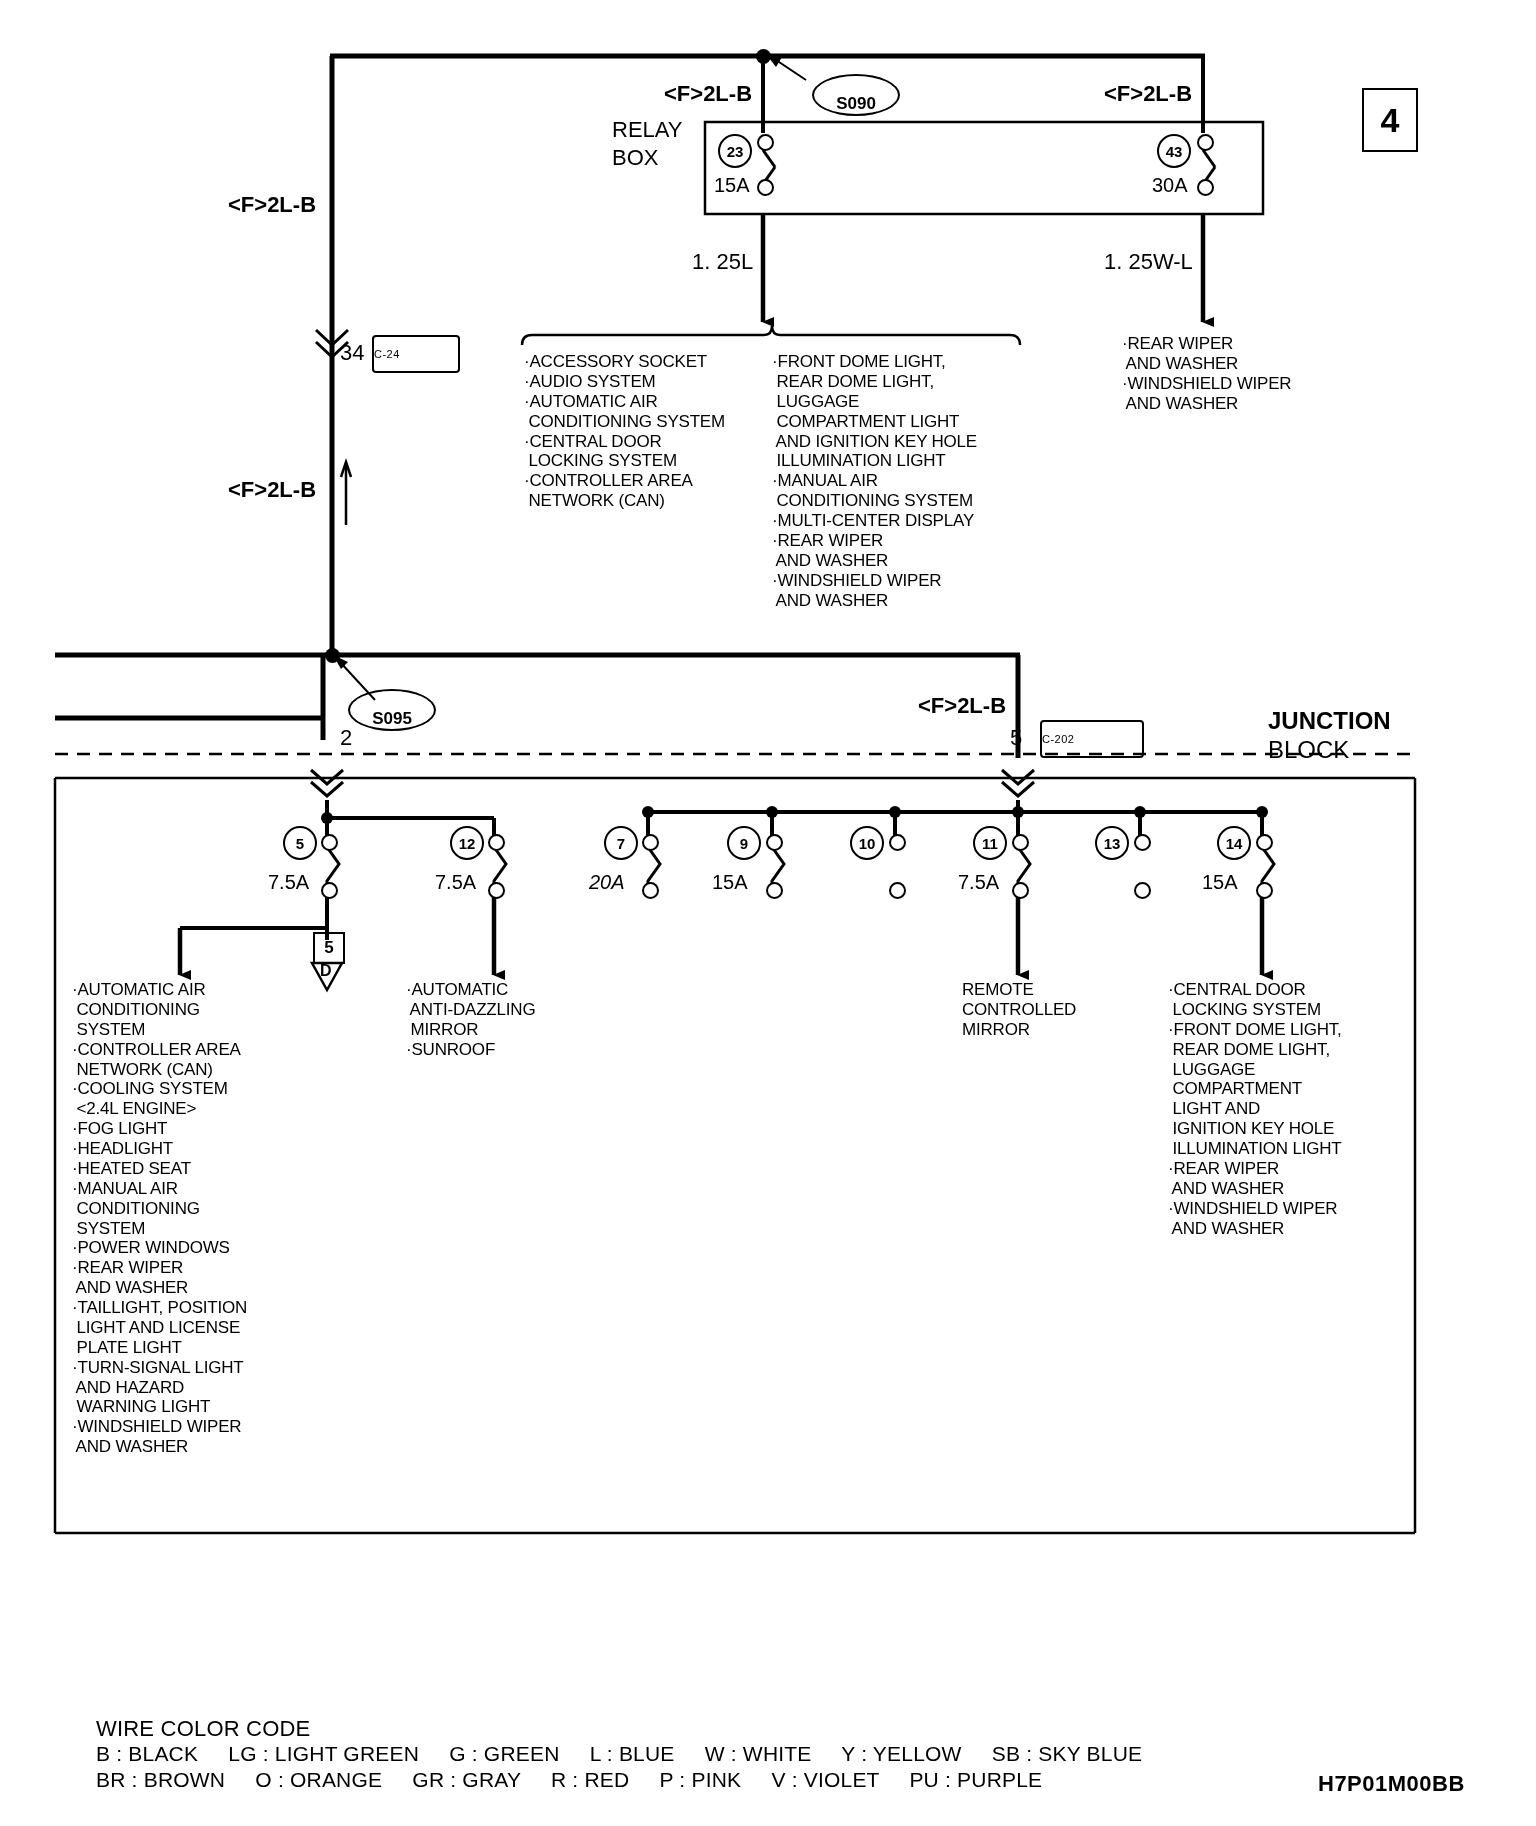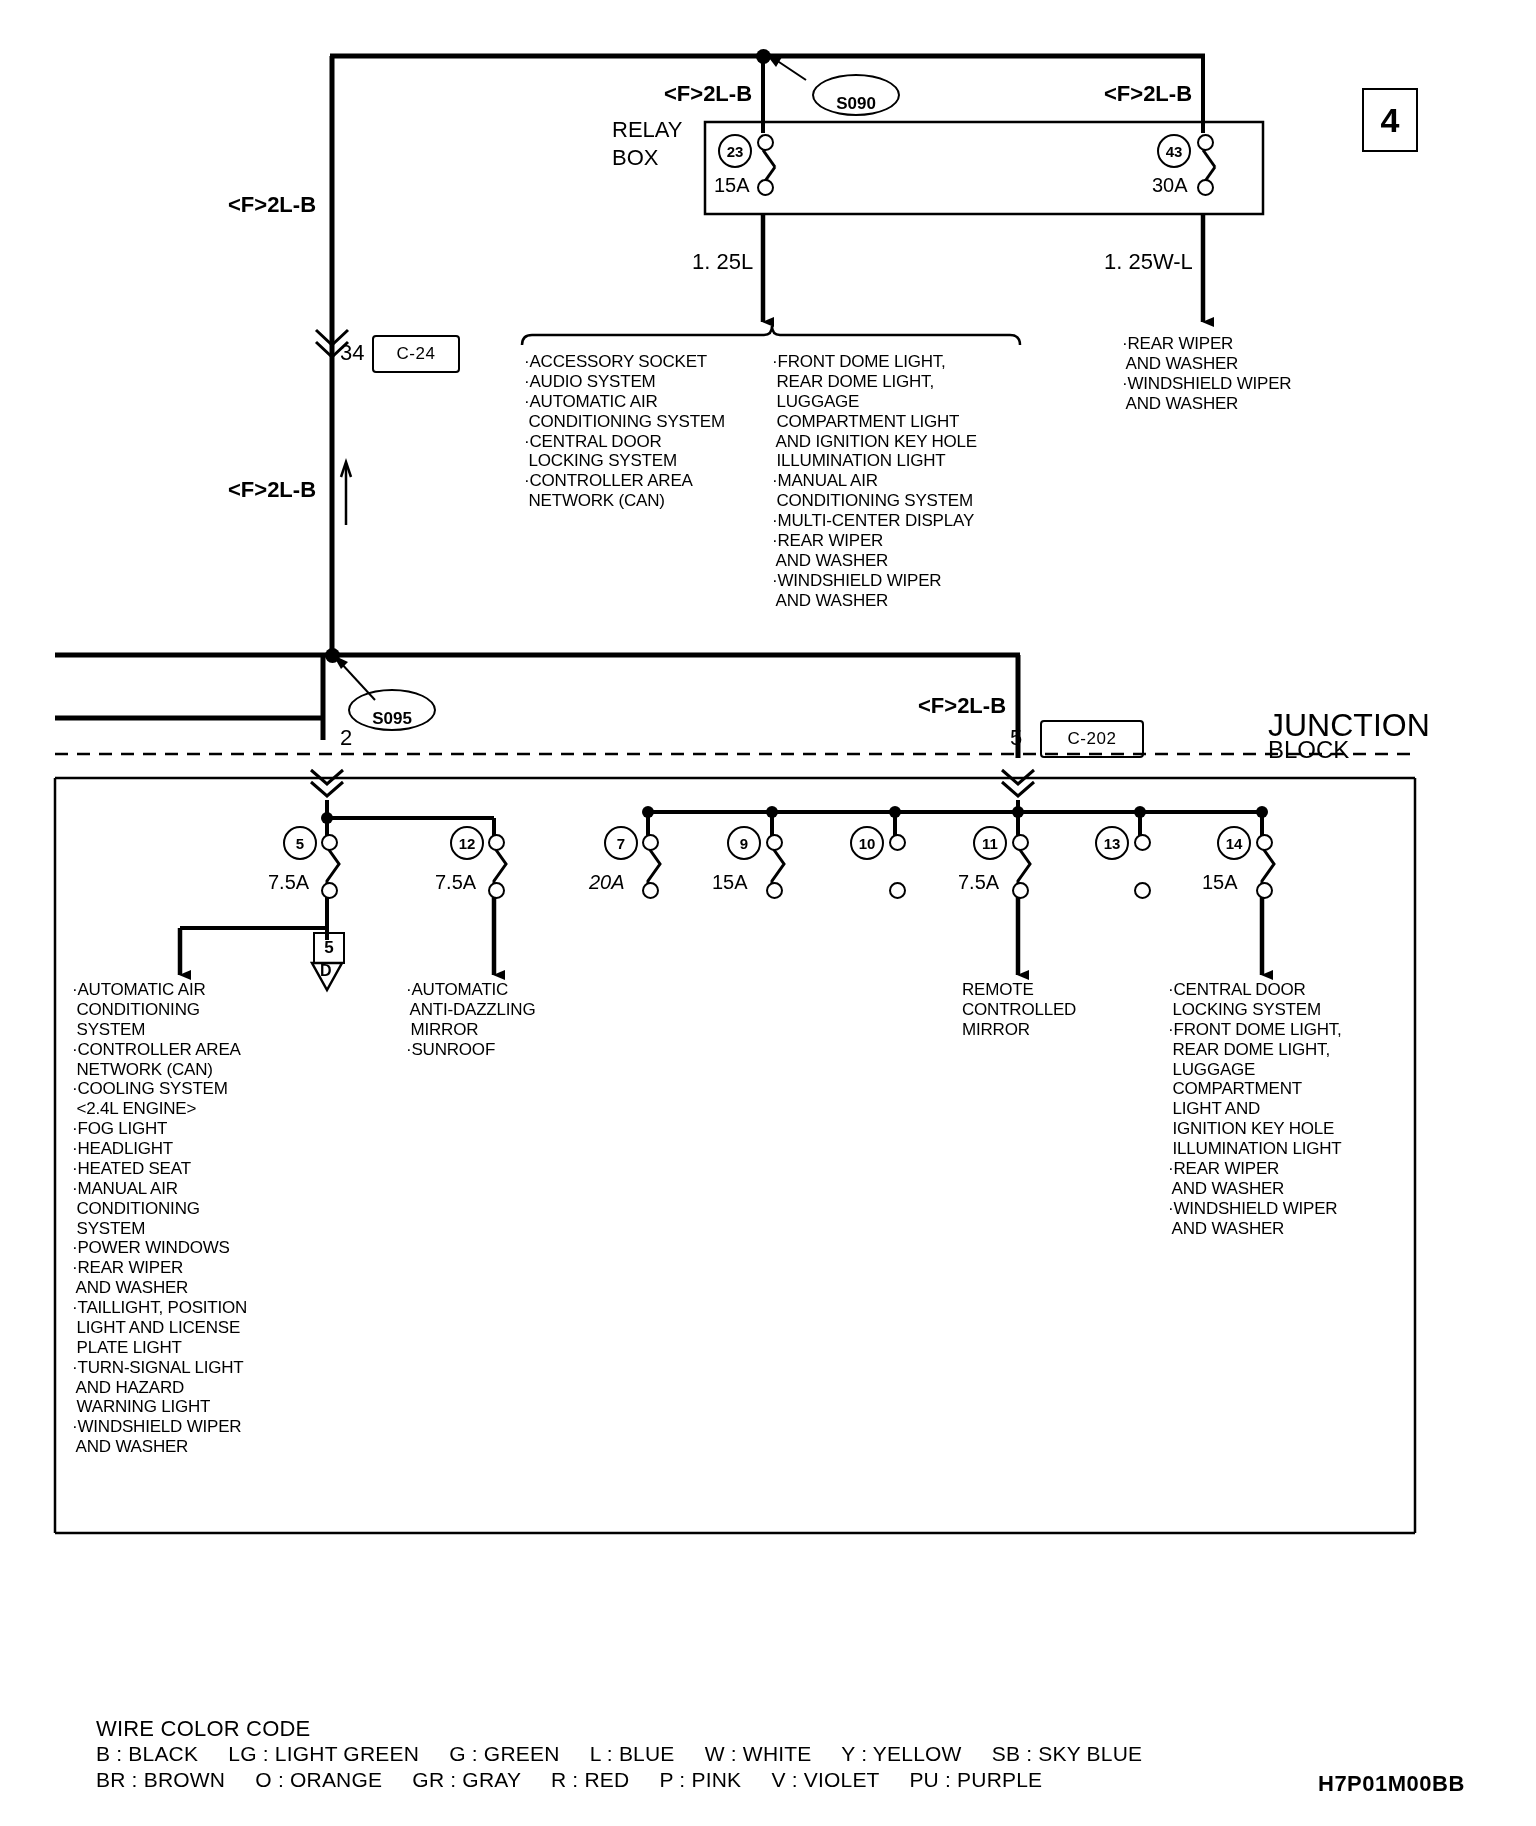--- a/index.html
+++ b/index.html
@@ -3,21 +3,21 @@
 <meta charset="utf-8">
 <style>
   html,body{margin:0;padding:0;background:#ffffff;}
   body{width:1536px;height:1826px;position:relative;font-family:"Liberation Sans",sans-serif;color:#000;}
   #sheet{position:absolute;left:0;top:0;width:1536px;height:1826px;overflow:hidden;}
   .txt{position:absolute;white-space:pre;line-height:1.08;}
   .t16{font-size:20px;}
   .t18{font-size:22px;}
   .list{position:absolute;font-size:17px;line-height:1.17;white-space:pre;letter-spacing:-0.2px;}
   .circ{position:absolute;border:2px solid #000;border-radius:50%;display:flex;align-items:center;justify-content:center;font-size:15px;font-weight:bold;}
-  .roundbox{position:absolute;border:2px solid #000;border-radius:4px;display:flex;align-items:center;justify-content:center;font-size:17px;letter-spacing:0.5px;}
+  .roundbox{position:absolute;border:2px solid #000;border-radius:4px;display:flex;align-items:center;font-size:11px;letter-spacing:0.5px;}
   .ellipse{position:absolute;border:2.5px solid #000;border-radius:50%;display:flex;align-items:flex-end;justify-content:center;font-size:17px;font-weight:bold;}
   .sqbox{position:absolute;border:2.5px solid #000;display:flex;align-items:center;justify-content:center;}
   .dot{position:absolute;background:#000;border-radius:50%;}
   .ocirc{position:absolute;border:2.5px solid #000;border-radius:50%;background:#fff;}
   svg{position:absolute;left:0;top:0;overflow:visible;}
   .wcc{position:absolute;font-size:21px;letter-spacing:0.2px;white-space:pre;}
 </style>
 </head>
 <body>
 
@@ -192,21 +192,21 @@
     <span>C-24</span>
   </div>
 
   <div class="txt t18" style="left:340px;top:726px;">2</div>
 
   <div class="txt t18" style="left:1010px;top:726px;">5</div>
   <div class="roundbox" style="left:1040px;top:720px;width:100px;height:34px;">
     <span>C-202</span>
   </div>
 
-  <div class="txt t18" style="left:1268px;top:708px;font-size:32px;">JUNCTION</div>
+  <div class="txt t18" style="left:1268px;top:708px;font-size:24px;font-weight:bold;">JUNCTION</div>
   <div class="txt t18" style="left:1268px;top:737px;font-size:24px;">BLOCK</div>
 
   <div class="circ" style="left:283px;top:826px;width:30px;height:30px;">
     <span>5</span>
   </div>
   <div class="txt t16" style="left:268px;top:872px;">7.5A</div>
 
   <div class="circ" style="left:450px;top:826px;width:30px;height:30px;">
     <span>12</span>
   </div>

